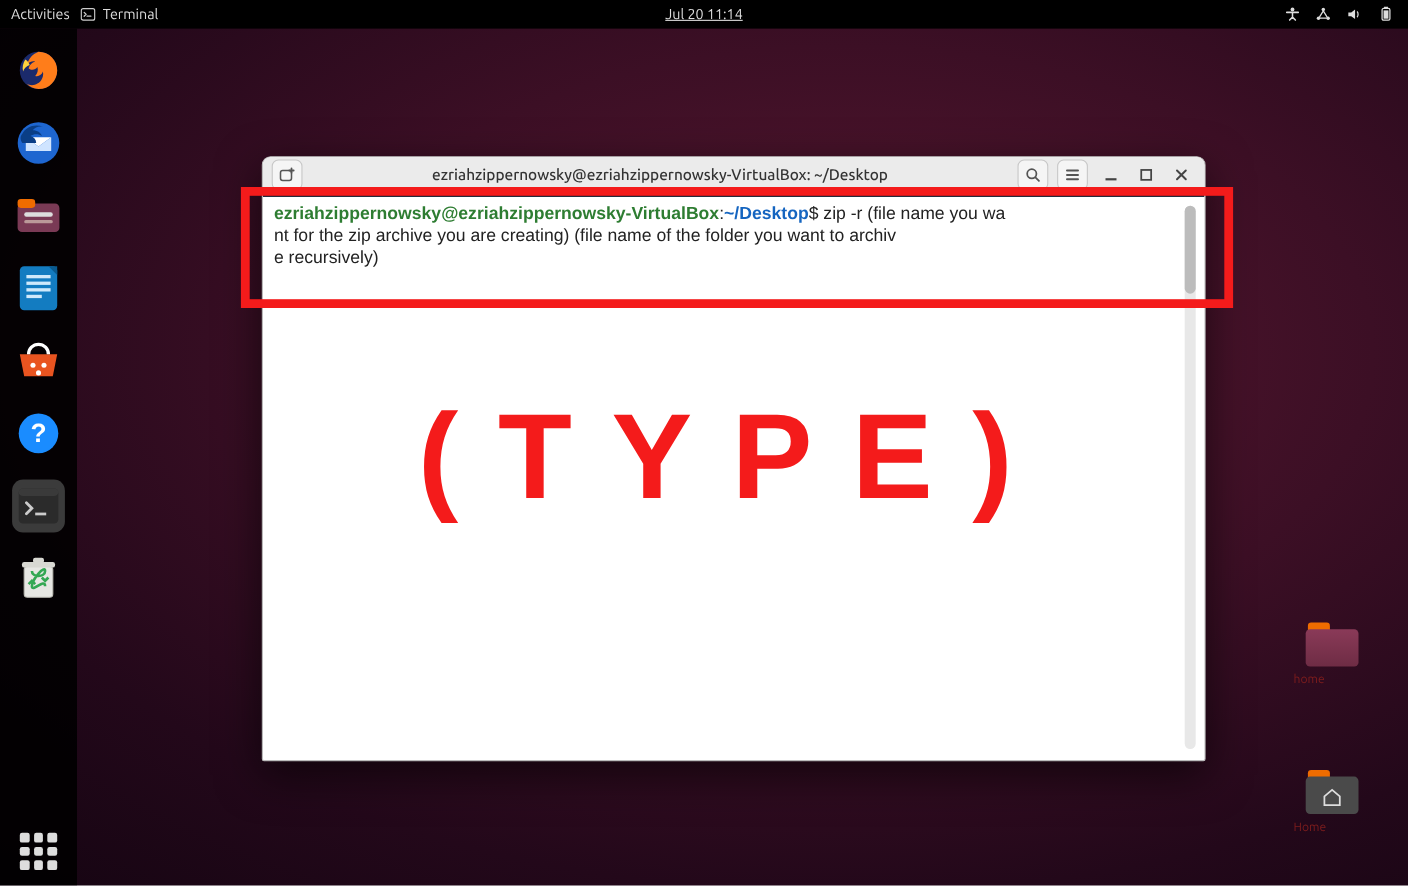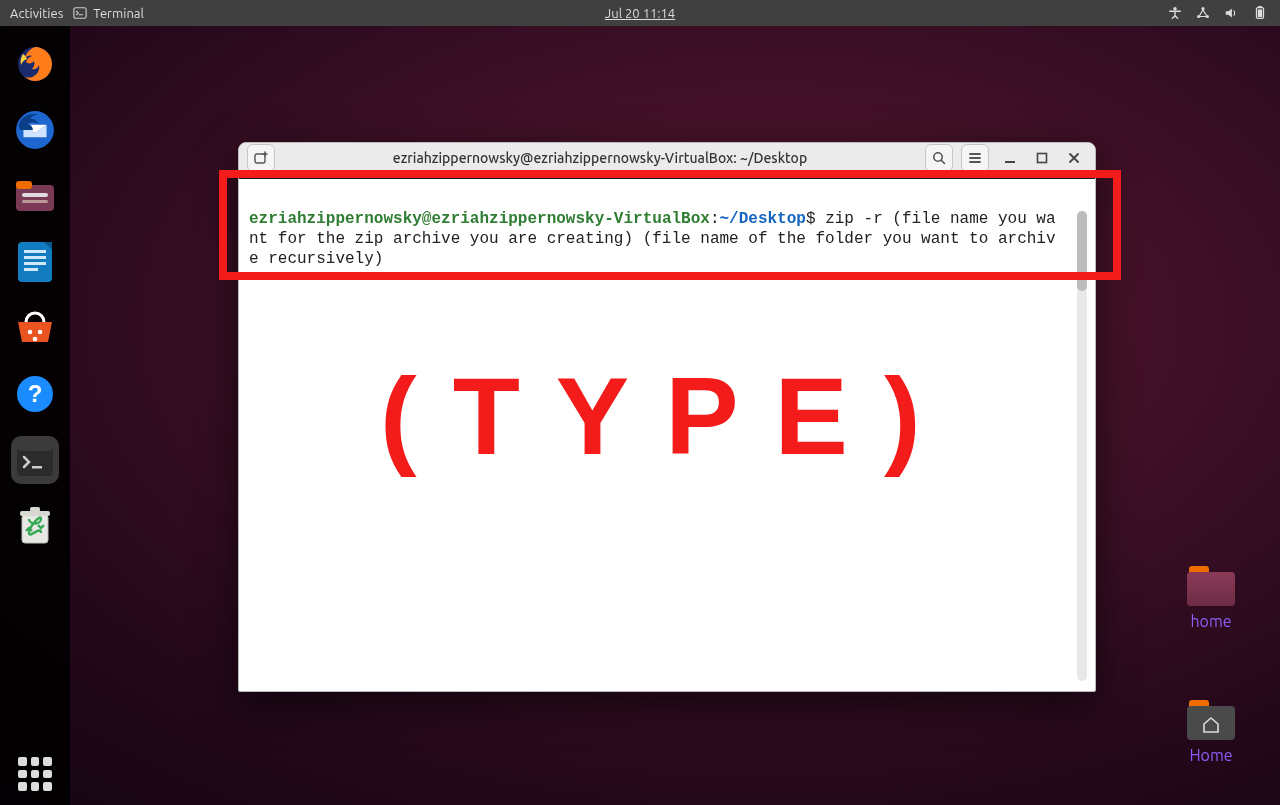--- a/index.html
+++ b/index.html
@@ -6,21 +6,21 @@
   html, body { width: 1280px; height: 805px; overflow: hidden; font-family: "Ubuntu", "Cantarell", sans-serif; }
   body {
     background:
       radial-gradient(1200px 700px at 60% 40%, #5a1831 0%, #3c0f25 40%, #23081a 70%, #120410 100%);
     color: #eee;
     position: relative;
   }
   
   .topbar {
     position: absolute; left: 0; right: 0; top: 0; height: 26px;
-    background: #404040; display: flex; align-items: center;
+    background: #000000; display: flex; align-items: center;
     font-size: 13px; color: #ddd; z-index: 50; gap: 28px;
   }
   .topbar .left { display: flex; align-items: center; gap: 10px; padding-left: 10px; }
   .topbar .center { position: absolute; left: 50%; transform: translateX(-50%); text-decoration: underline; }
   .topbar .right { margin-left: auto; display: flex; align-items: center; gap: 14px; padding-right: 12px; }
   .topbar .app { display: flex; align-items: center; gap: 6px; }
   .tb-icon { width: 14px; height: 14px; display: inline-block; }
 
   
   .dock {
@@ -28,47 +28,47 @@
     background: rgba(0,0,0,0.88); display: flex; flex-direction: column; align-items: center;
     padding-top: 14px; gap: 18px; z-index: 40;
   }
   .dock-item { width: 48px; height: 48px; border-radius: 10px; display: flex; align-items: center; justify-content: center; }
   .dock-item.active { background: #3b3b3b; }
   .dock-spacer { flex: 1; }
   .dock-apps { width: 34px; height: 34px; display: grid; grid-template-columns: repeat(3,1fr); grid-template-rows: repeat(3,1fr); gap: 4px; margin-bottom: 14px;}
   .dock-apps div { background: #ddd; border-radius: 2px; }
 
   
-  .desk-icon { position: absolute; width: 70px; text-align: center; color: #8b5cf6; font-size: 16px; z-index: 10;}
+  .desk-icon { position: absolute; width: 70px; color: #7f1d1d; font-size: 11px; z-index: 10;}
   .desk-icon .folder { width: 48px; height: 40px; margin: 0 auto 6px; position: relative; }
   .desk-icon .folder::before { content: ""; position: absolute; left: 2px; top: 0; width: 20px; height: 10px; background: #ef6c00; border-radius: 3px 3px 0 0;}
   .desk-icon .folder::after { content: ""; position: absolute; left: 0; top: 6px; width: 48px; height: 34px; background: linear-gradient(#8a3a58,#6e2c44); border-radius: 4px; }
   .desk-icon.home .folder::after { background: #4a4a4a; }
   .desk-icon.home .folder svg { position: absolute; left: 14px; top: 14px; z-index: 2;}
 
   
   .window {
     position: absolute; left: 238px; top: 142px; width: 858px; height: 550px;
     background: #fff; border: 1px solid #bbb; border-radius: 8px 8px 2px 2px;
     box-shadow: 0 12px 40px rgba(0,0,0,0.6); overflow: hidden; z-index: 30;
   }
   .titlebar {
-    height: 36px; background: #ebebeb; border-bottom: 7px solid #0f172a;
+    height: 36px; background: #ebebeb; border-bottom: 5px solid #0f172a;
     display: flex; align-items: center; padding: 0 8px; gap: 8px;
     font-size: 14px; color: #333;
   }
   .tb-btn { width: 28px; height: 28px; border: 1px solid #c7c7c7; border-radius: 6px; background: #f5f5f5; display: flex; align-items: center; justify-content: center; }
   .title-text { flex: 1; text-align: center; font-weight: 500; white-space: nowrap; overflow: hidden; text-overflow: ellipsis;}
   .win-ctrl { display: flex; gap: 18px; padding: 0 6px; }
   .win-ctrl span { width: 14px; height: 14px; display: inline-flex; align-items: center; justify-content: center; color: #444;}
 
   .term-body {
     position: absolute; left: 6px; right: 6px; top: 40px; bottom: 6px;
-    background: #fff; font-family: Liberation Mono, monospace;
-    font-size: 16px; line-height: 20px; color: #222; margin-top: 24px;
+    background: #fff; font-family: Liberation Sans, sans-serif;
+    font-size: 16px; line-height: 20px; color: #222;
   }
   .term-scroll { position: absolute; right: 2px; top: 4px; bottom: 4px; width: 10px; background: #e8e8e8; border-radius: 5px;}
   .term-scroll::before { content: ""; position: absolute; left: 0; top: 0; width: 100%; height: 80px; background: #bcbcbc; border-radius: 5px;}
 
   .prompt-user { color: #2e7d32; font-weight: 600;}
   .prompt-host { color: #2e7d32; font-weight: 600;}
   .prompt-colon { color: #222;}
   .prompt-path { color: #1565c0; font-weight: 600;}
   .prompt-dollar { color: #222;}
   .cmd { color: #222; }

